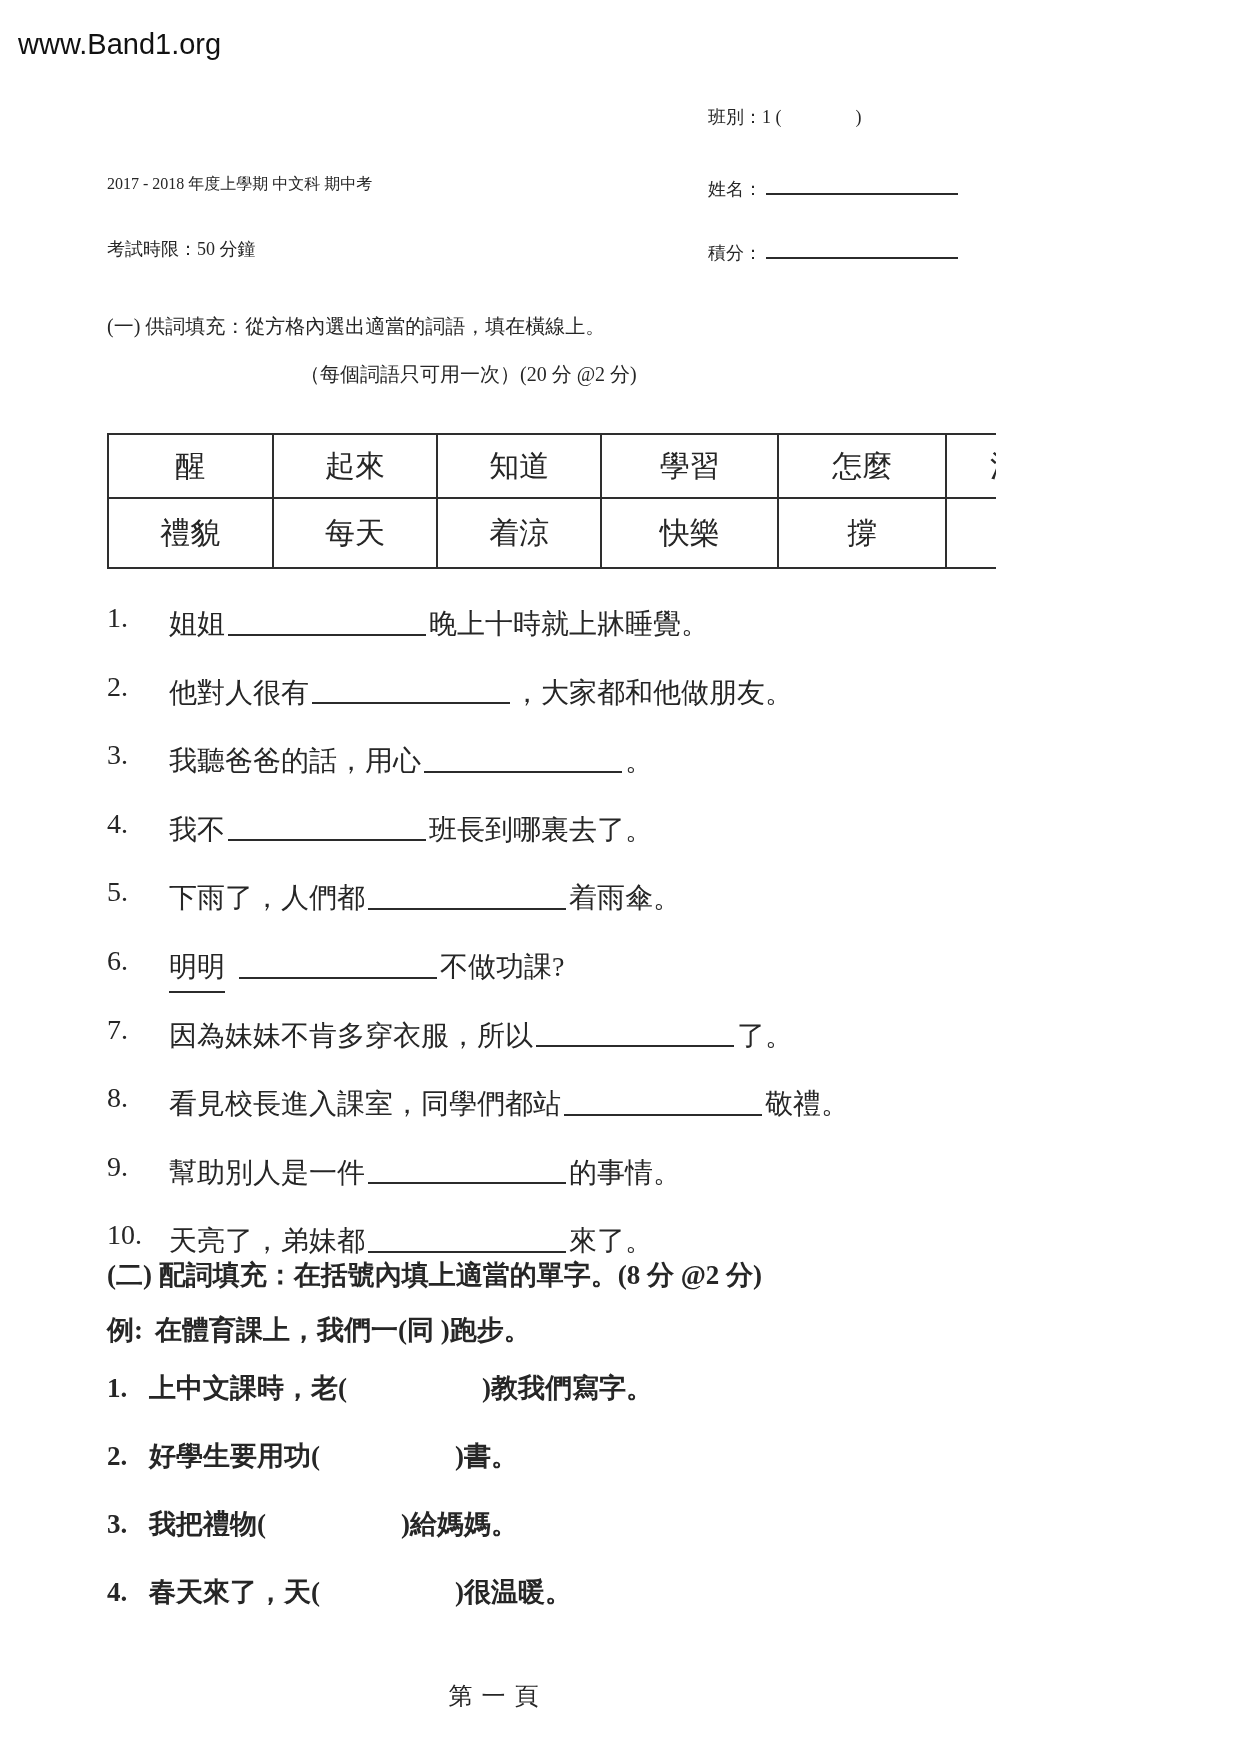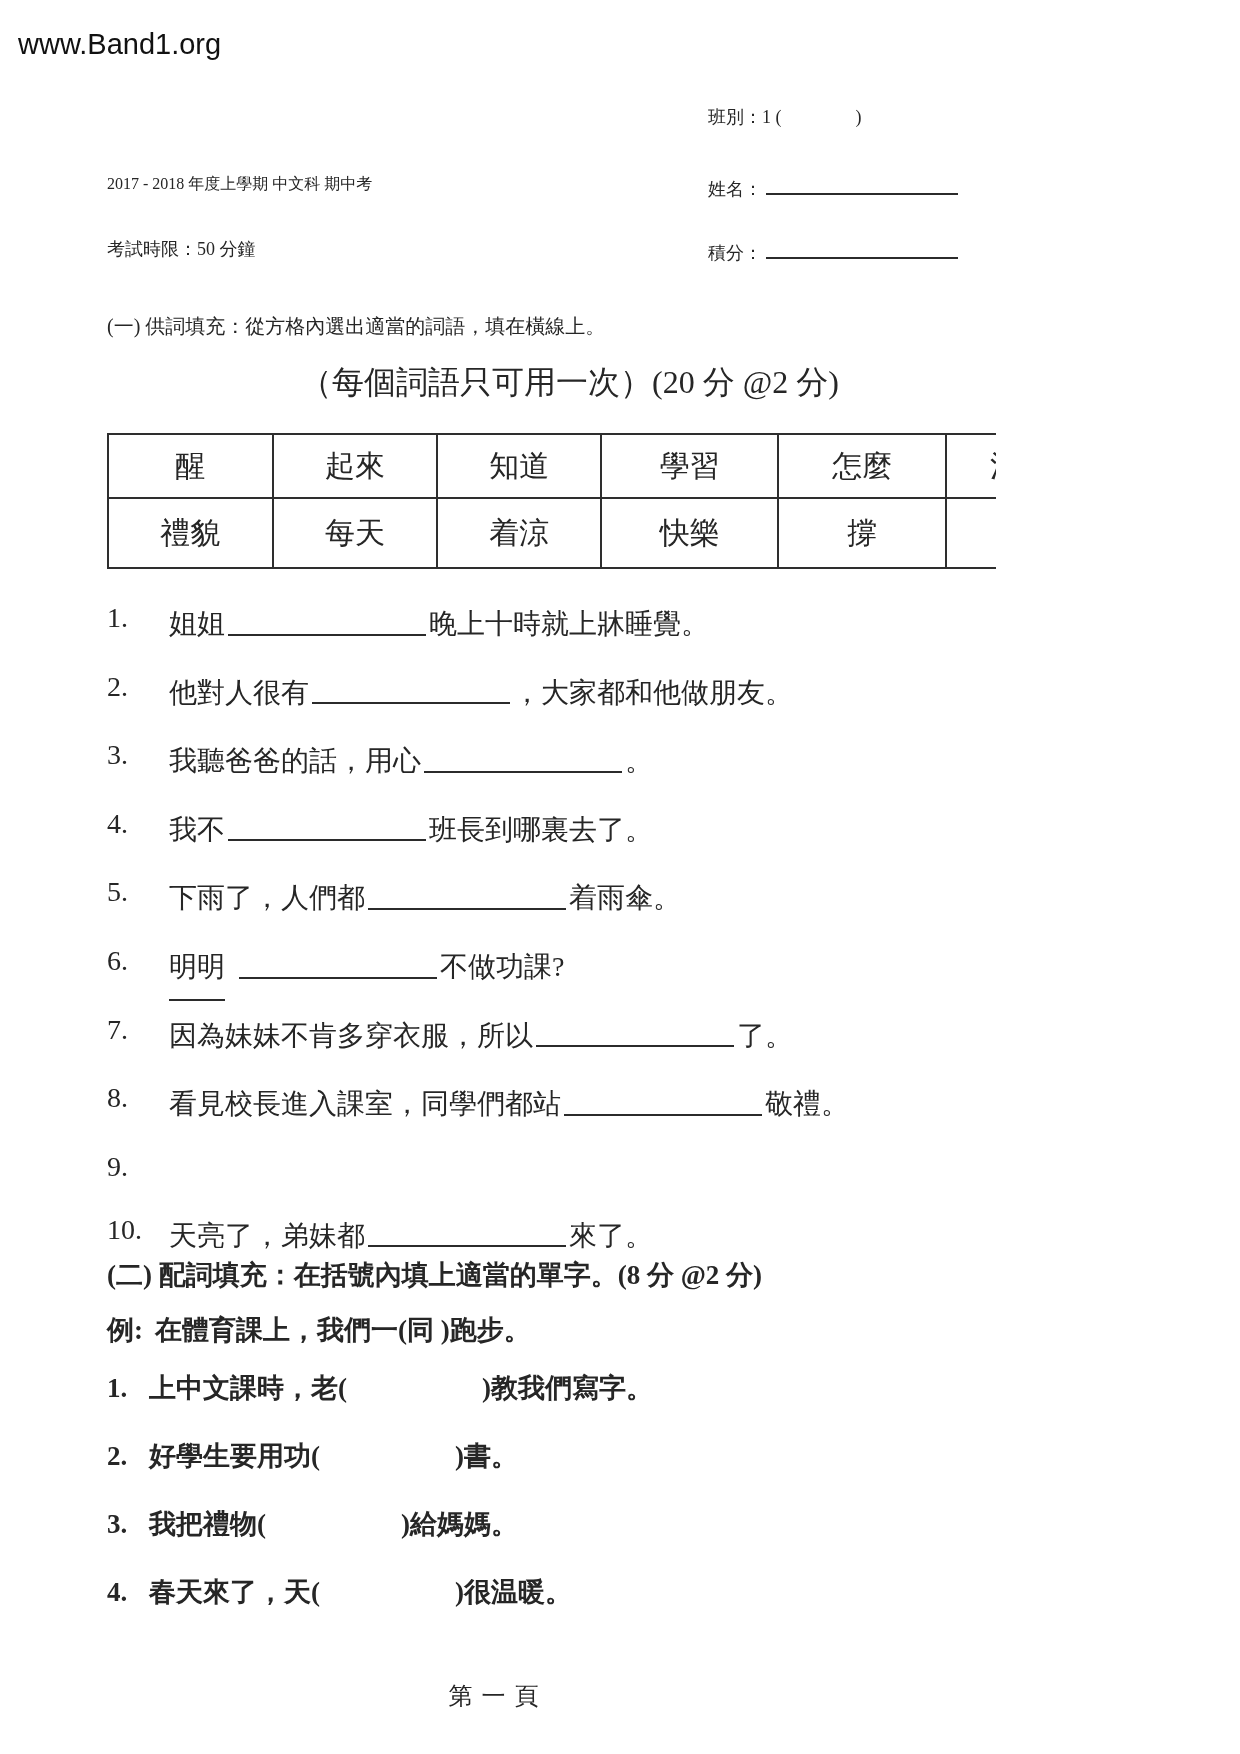--- a/index.html
+++ b/index.html
@@ -30,21 +30,21 @@
   .class-gap { display:inline-block; width:74px; }
   .write-line {
     display:inline-block;
     width:192px;
     height:1.05em;
     border-bottom:2px solid #2b2b2b;
     margin-left:4px;
   }
 
   .s1-heading { left:107px; top:313px; font-size:20px; white-space:nowrap; }
-  .s1-note { left:300px; top:361px; font-size:32px; white-space:nowrap; }
+  .s1-note { left:300px; top:361px; font-size:20px; white-space:nowrap; }
 
   .wordbank {
     left:107px; top:433px;
     width:988px;
     border-collapse:collapse;
     table-layout:fixed;
   }
   .wordbank td {
     border:2px solid #2e2e2e;
     text-align:center;
@@ -59,21 +59,21 @@
   .q-num { width:62px; flex:none; }
   .blank {
     display:inline-block;
     width:198px;
     height:0.95em;
     border-bottom:2px solid #2b2b2b;
     margin:0 3px;
     vertical-align:baseline;
     transform:translateY(3px);
   }
-  .u { border-bottom:2px solid #2b2b2b; padding-bottom:17px;margin-top:34px; }
+  .u { border-bottom:2px solid #2b2b2b; padding-bottom:9px;margin-top:34px; }
   .u + .blank { margin-left:14px; }
 
   .s2block { left:107px; top:1262px; width:1060px;font-weight:bold; }
   .s2-heading { font-size:27px; line-height:27px; margin-bottom:28px; white-space:nowrap; }
   .ex-row { display:flex; font-size:27px; line-height:27px; margin-bottom:31px; white-space:nowrap; }
   .ex-num { width:48px; flex:none; }
   .q2-row { display:flex; font-size:27px; line-height:27px; margin-bottom:41px; white-space:nowrap; }
   .q2-num { width:42px; flex:none; }
   .paren-gap { display:inline-block; width:135px; }
 
@@ -166,20 +166,21 @@
     <div class="q-row">
       <span class="q-num">7.</span>
       <span><span>因為妹妹不肯多穿衣服，所以</span><span class="blank"></span><span>了。</span></span>
     </div>
     <div class="q-row">
       <span class="q-num">8.</span>
       <span><span>看見校長進入課室，同學們都站</span><span class="blank"></span><span>敬禮。</span></span>
     </div>
     <div class="q-row">
       <span class="q-num">9.</span>
+      <span><span>幫助別人是一件</span><span class="blank"></span><span>的事情。</span></span>
     </div>
     <div class="q-row">
       <span class="q-num">10.</span>
       <span><span>天亮了，弟妹都</span><span class="blank"></span><span>來了。</span></span>
     </div>
   </div>
 
   <div class="abs s2block">
     <div class="s2-heading">(二) 配詞填充：在括號內填上適當的單字。(8 分  @2 分)</div>
     <div class="ex-row">

